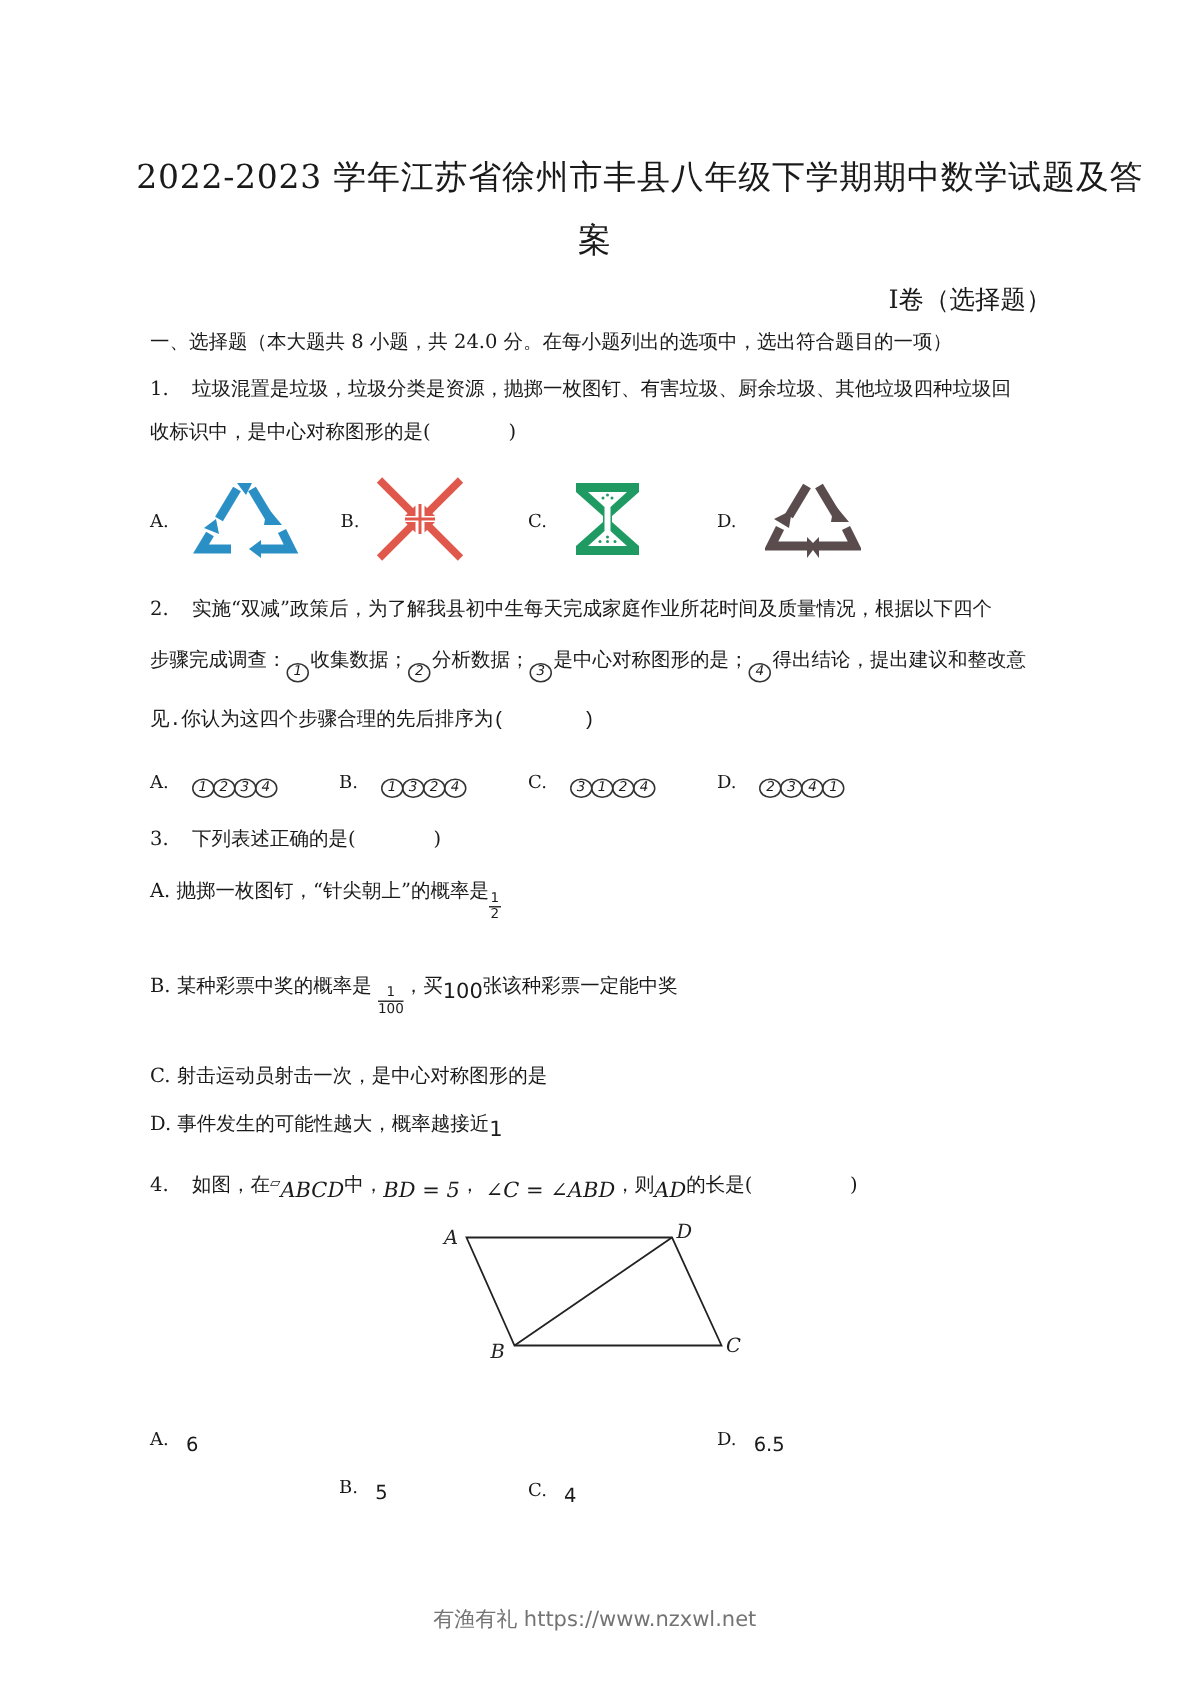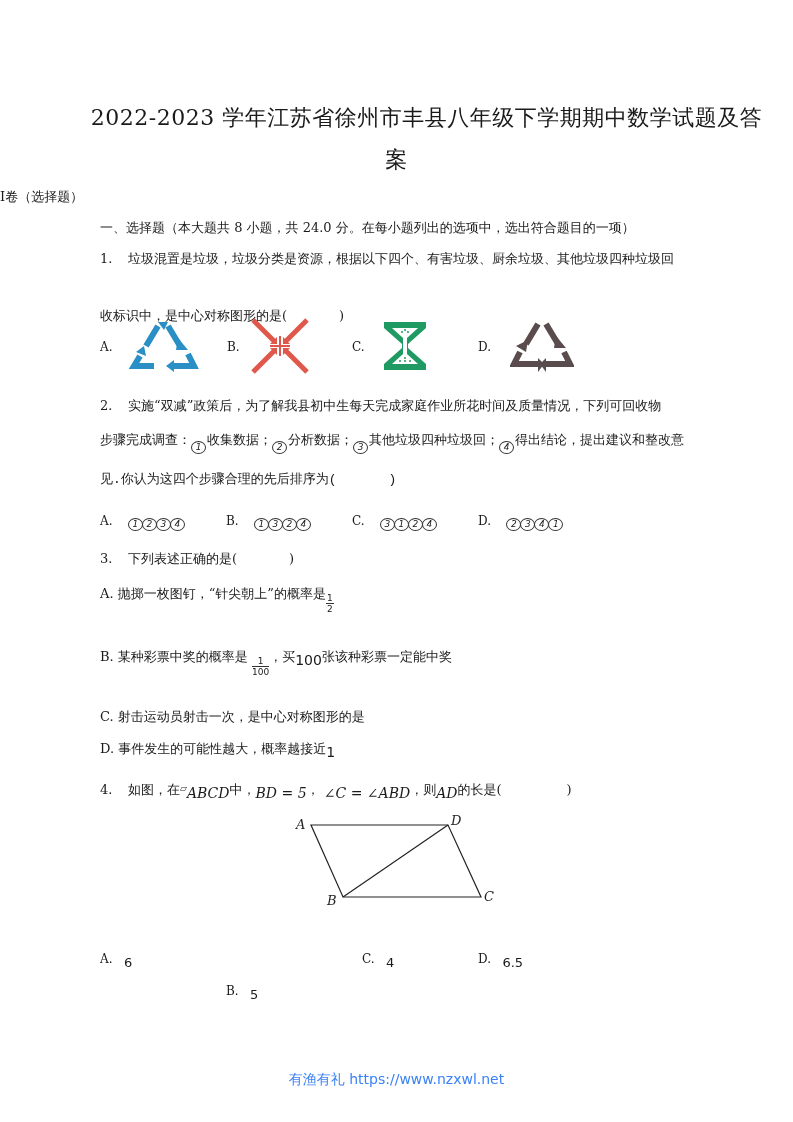--- a/index.html
+++ b/index.html
@@ -2,49 +2,49 @@
 <html><head>
 <meta charset="utf-8">
 <style>
   html, body { margin: 0; padding: 0; background: #ffffff; }
   body { width: 793px; height: 1122px; position: relative; overflow: hidden;
          font-family: "DejaVu Serif", "Liberation Serif", serif; color: #1a1a1a; }
   .abs { position: absolute; white-space: nowrap; }
   .title { left: 0; width: 793px; text-align: center; font-size: 22px; letter-spacing: 0.5px; }
   .t1 { top: 103px; padding-left: 30px; }
   .t2 { top: 145px; }
-  .section { left: 0; width: 701px; text-align: left; top: 188px; font-size: 13px; }
+  .section { left: 0; width: 701px; text-align: right; top: 188px; font-size: 17px; }
   .line { left: 100px; font-size: 13px; }
   .qnum { display: inline-block; width: 28px; }
   .opt-label { font-size: 12px; }
   .math { font-family: "DejaVu Serif", "Liberation Serif", serif; font-style: italic; font-size: 14px; }
   .mathnum { font-family: "DejaVu Sans", "Liberation Sans", sans-serif; font-size: 14px; }
   .frac { display: inline-block; text-align: center; font-family: "DejaVu Sans", sans-serif; font-size: 9px; line-height: 10px; vertical-align: -14px; }
   .frac .num { display: block; border-bottom: 1px solid #333; padding: 0 1px; }
   .frac .den { display: block; }
   .circ { display: inline-block; width: 13px; height: 11px; border: 1px solid #333; border-radius: 50%;
           font-size: 9px; line-height: 11px; text-align: center; font-style: italic; margin-right: -1px;
           font-family: "DejaVu Sans", sans-serif; vertical-align: -2px; }
   .circ-step { vertical-align: -6px; margin-right: 1px; }
-  .footer { left: 0; width: 793px; text-align: center; top: 1071px; font-family: "DejaVu Sans", "Liberation Sans", sans-serif; font-size: 14px; color: #3b82f6; }
+  .footer { left: 0; width: 793px; text-align: center; top: 1071px; font-family: "DejaVu Sans", "Liberation Sans", sans-serif; font-size: 14px; color: #737373; }
   .icon { position: absolute; }
   .ans-num { font-family: "DejaVu Sans", "Liberation Sans", sans-serif; font-size: 13px; }
 </style>
 </head>
 <body>
 
 <div class="abs title t1">2022-2023 学年江苏省徐州市丰县八年级下学期期中数学试题及答</div>
 <div class="abs title t2">案</div>
 <div class="abs section">I卷（选择题）</div>
 <div class="abs line" style="top:219px;">一、选择题（本大题共 8 小题，共 24.0 分。在每小题列出的选项中，选出符合题目的一项）</div>
 
 <div class="abs line" style="top:250px;">
-  <span class="qnum">1.</span><span>垃圾混置是垃圾，垃圾分类是资源，根据以下四个、有害垃圾、厨余垃圾、其他垃圾四种垃圾回</span>
+  <span class="qnum">1.</span><span>垃圾混置是垃圾，垃圾分类是资源，抛掷一枚图钉、有害垃圾、厨余垃圾、其他垃圾四种垃圾回</span>
 </div>
-<div class="abs line" style="top:279px;margin-top:28px;">收标识中，是中心对称图形的是(　　　　)</div>
+<div class="abs line" style="top:279px;">收标识中，是中心对称图形的是(　　　　)</div>
 
 <div class="abs line opt-label" style="top:340px;">A.</div>
 <svg class="icon" style="left:128px; top:318px;" width="72" height="56" viewBox="0 0 72 56">
   <g fill="none" stroke="#2a8fc4" stroke-width="6" stroke-linecap="butt">
     <path d="M30 8 L18 28"></path>
     <path d="M40 8 L52 28"></path>
     <path d="M60 36 L66 48 L46 48"></path>
     <path d="M26 48 L6 48 L12 38"></path>
   </g>
   <g fill="#2a8fc4">
@@ -100,24 +100,24 @@
   </g>
   <g fill="#5a4c4c">
     <polygon points="46,18 56,30 44,30"></polygon>
     <polygon points="36,40 36,54 30,46"></polygon>
     <polygon points="28,40 28,54 34,46"></polygon>
     <polygon points="6,28 18,22 16,34"></polygon>
   </g>
 </svg>
 
 <div class="abs line" style="top:397px;">
-  <span class="qnum">2.</span><span>实施“双减”政策后，为了解我县初中生每天完成家庭作业所花时间及质量情况，下列可回收物</span>
+  <span class="qnum">2.</span><span>实施“双减”政策后，为了解我县初中生每天完成家庭作业所花时间及质量情况，根据以下四个</span>
 </div>
 <div class="abs line" style="top:431px;">
-  <span>步骤完成调查：</span><span class="circ circ-step">1</span><span>收集数据；</span><span class="circ circ-step">2</span><span>分析数据；</span><span class="circ circ-step">3</span><span>其他垃圾四种垃圾回；</span><span class="circ circ-step">4</span><span>得出结论，提出建议和整改意</span>
+  <span>步骤完成调查：</span><span class="circ circ-step">1</span><span>收集数据；</span><span class="circ circ-step">2</span><span>分析数据；</span><span class="circ circ-step">3</span><span>是中心对称图形的是；</span><span class="circ circ-step">4</span><span>得出结论，提出建议和整改意</span>
 </div>
 <div class="abs line" style="top:470px;font-family:Liberation Mono, monospace;">见.你认为这四个步骤合理的先后排序为(　　　　)</div>
 
 <div class="abs line opt-label" style="top:514px;">
   <span>A.</span>&nbsp;&nbsp;&nbsp;&nbsp;<span class="circ">1</span><span class="circ">2</span><span class="circ">3</span><span class="circ">4</span>
 </div>
 <div class="abs line opt-label" style="left:226px; top:514px;">
   <span>B.</span>&nbsp;&nbsp;&nbsp;&nbsp;<span class="circ">1</span><span class="circ">3</span><span class="circ">2</span><span class="circ">4</span>
 </div>
 <div class="abs line opt-label" style="left:352px; top:514px;">
@@ -159,20 +159,20 @@
     <text x="194" y="91">C</text>
   </g>
 </svg>
 
 <div class="abs line opt-label" style="top:952px;">
   <span>A.</span>&nbsp;&nbsp;&nbsp;<span class="ans-num" style="vertical-align:-4px;">6</span>
 </div>
 <div class="abs line opt-label" style="left:226px; top:952px;margin-top:32px;">
   <span>B.</span>&nbsp;&nbsp;&nbsp;<span class="ans-num" style="vertical-align:-4px;">5</span>
 </div>
-<div class="abs line opt-label" style="left:352px; top:952px;margin-left:10px;">
+<div class="abs line opt-label" style="left:352px; top:986px;">
   <span>C.</span>&nbsp;&nbsp;&nbsp;<span class="ans-num" style="vertical-align:-4px;">4</span>
 </div>
 <div class="abs line opt-label" style="left:478px; top:952px;">
   <span>D.</span>&nbsp;&nbsp;&nbsp;<span class="ans-num" style="vertical-align:-4px;">6.5</span>
 </div>
 
 <div class="abs footer">有渔有礼 https://www.nzxwl.net</div>
 
 </body></html>

